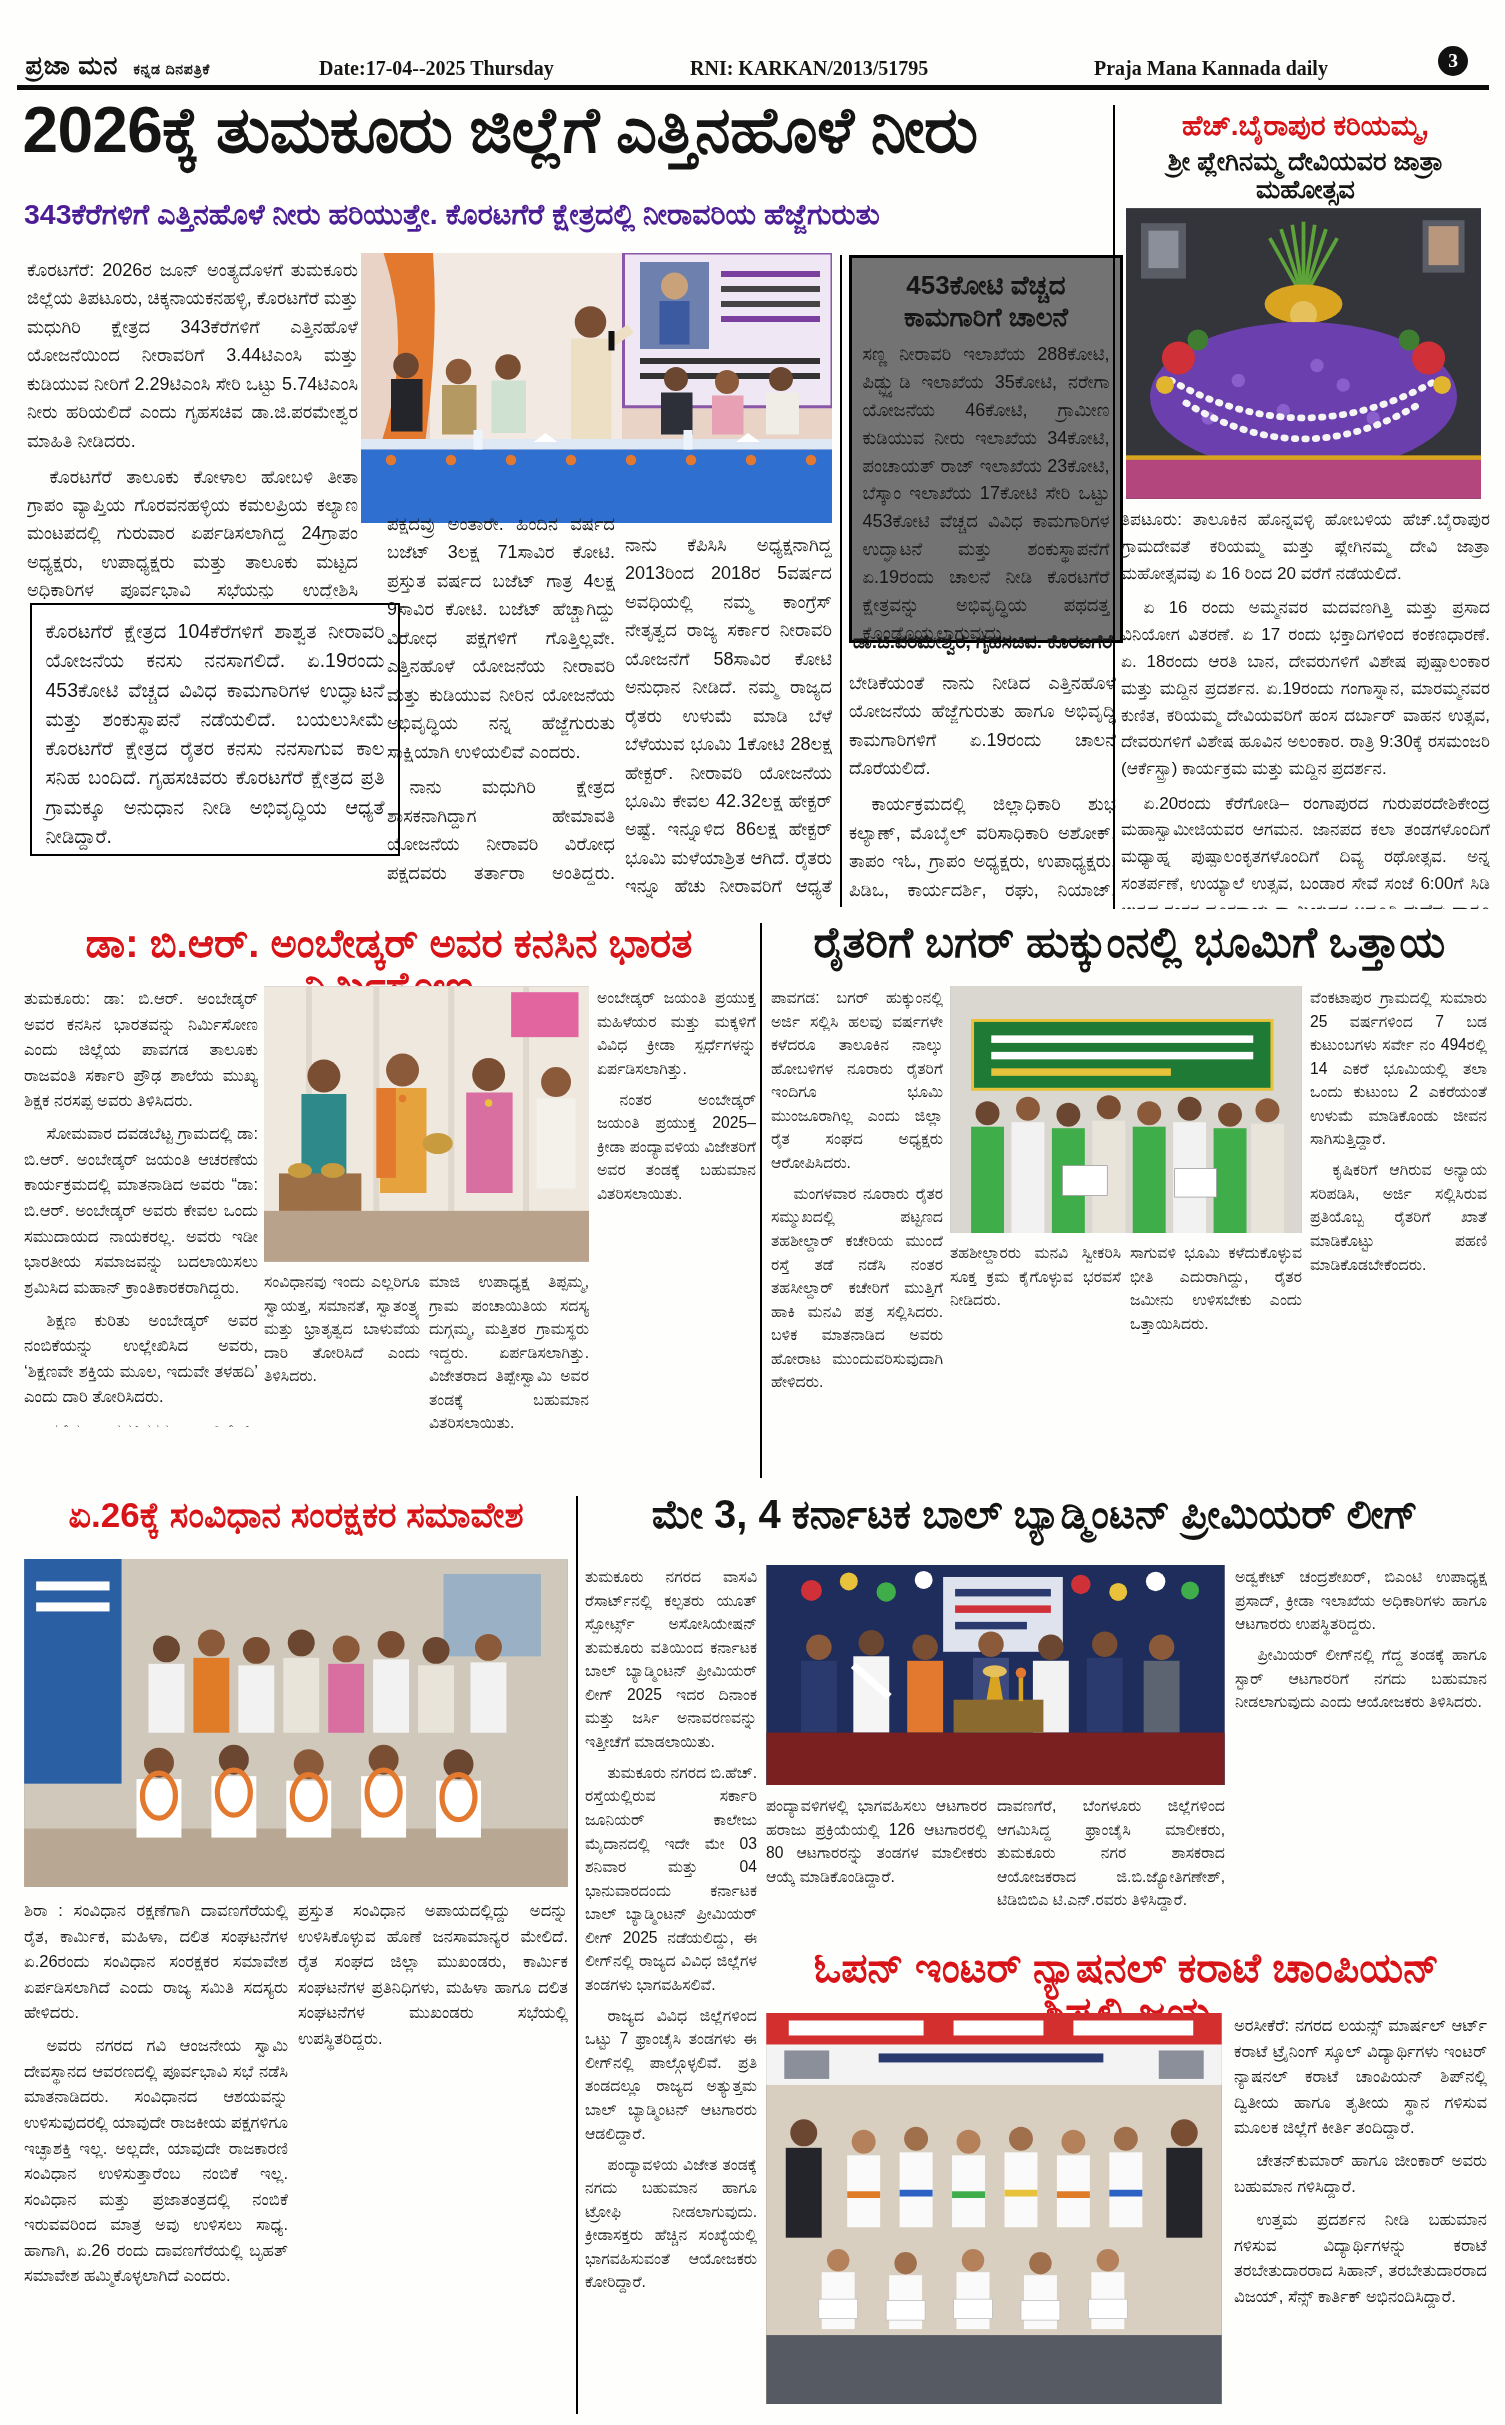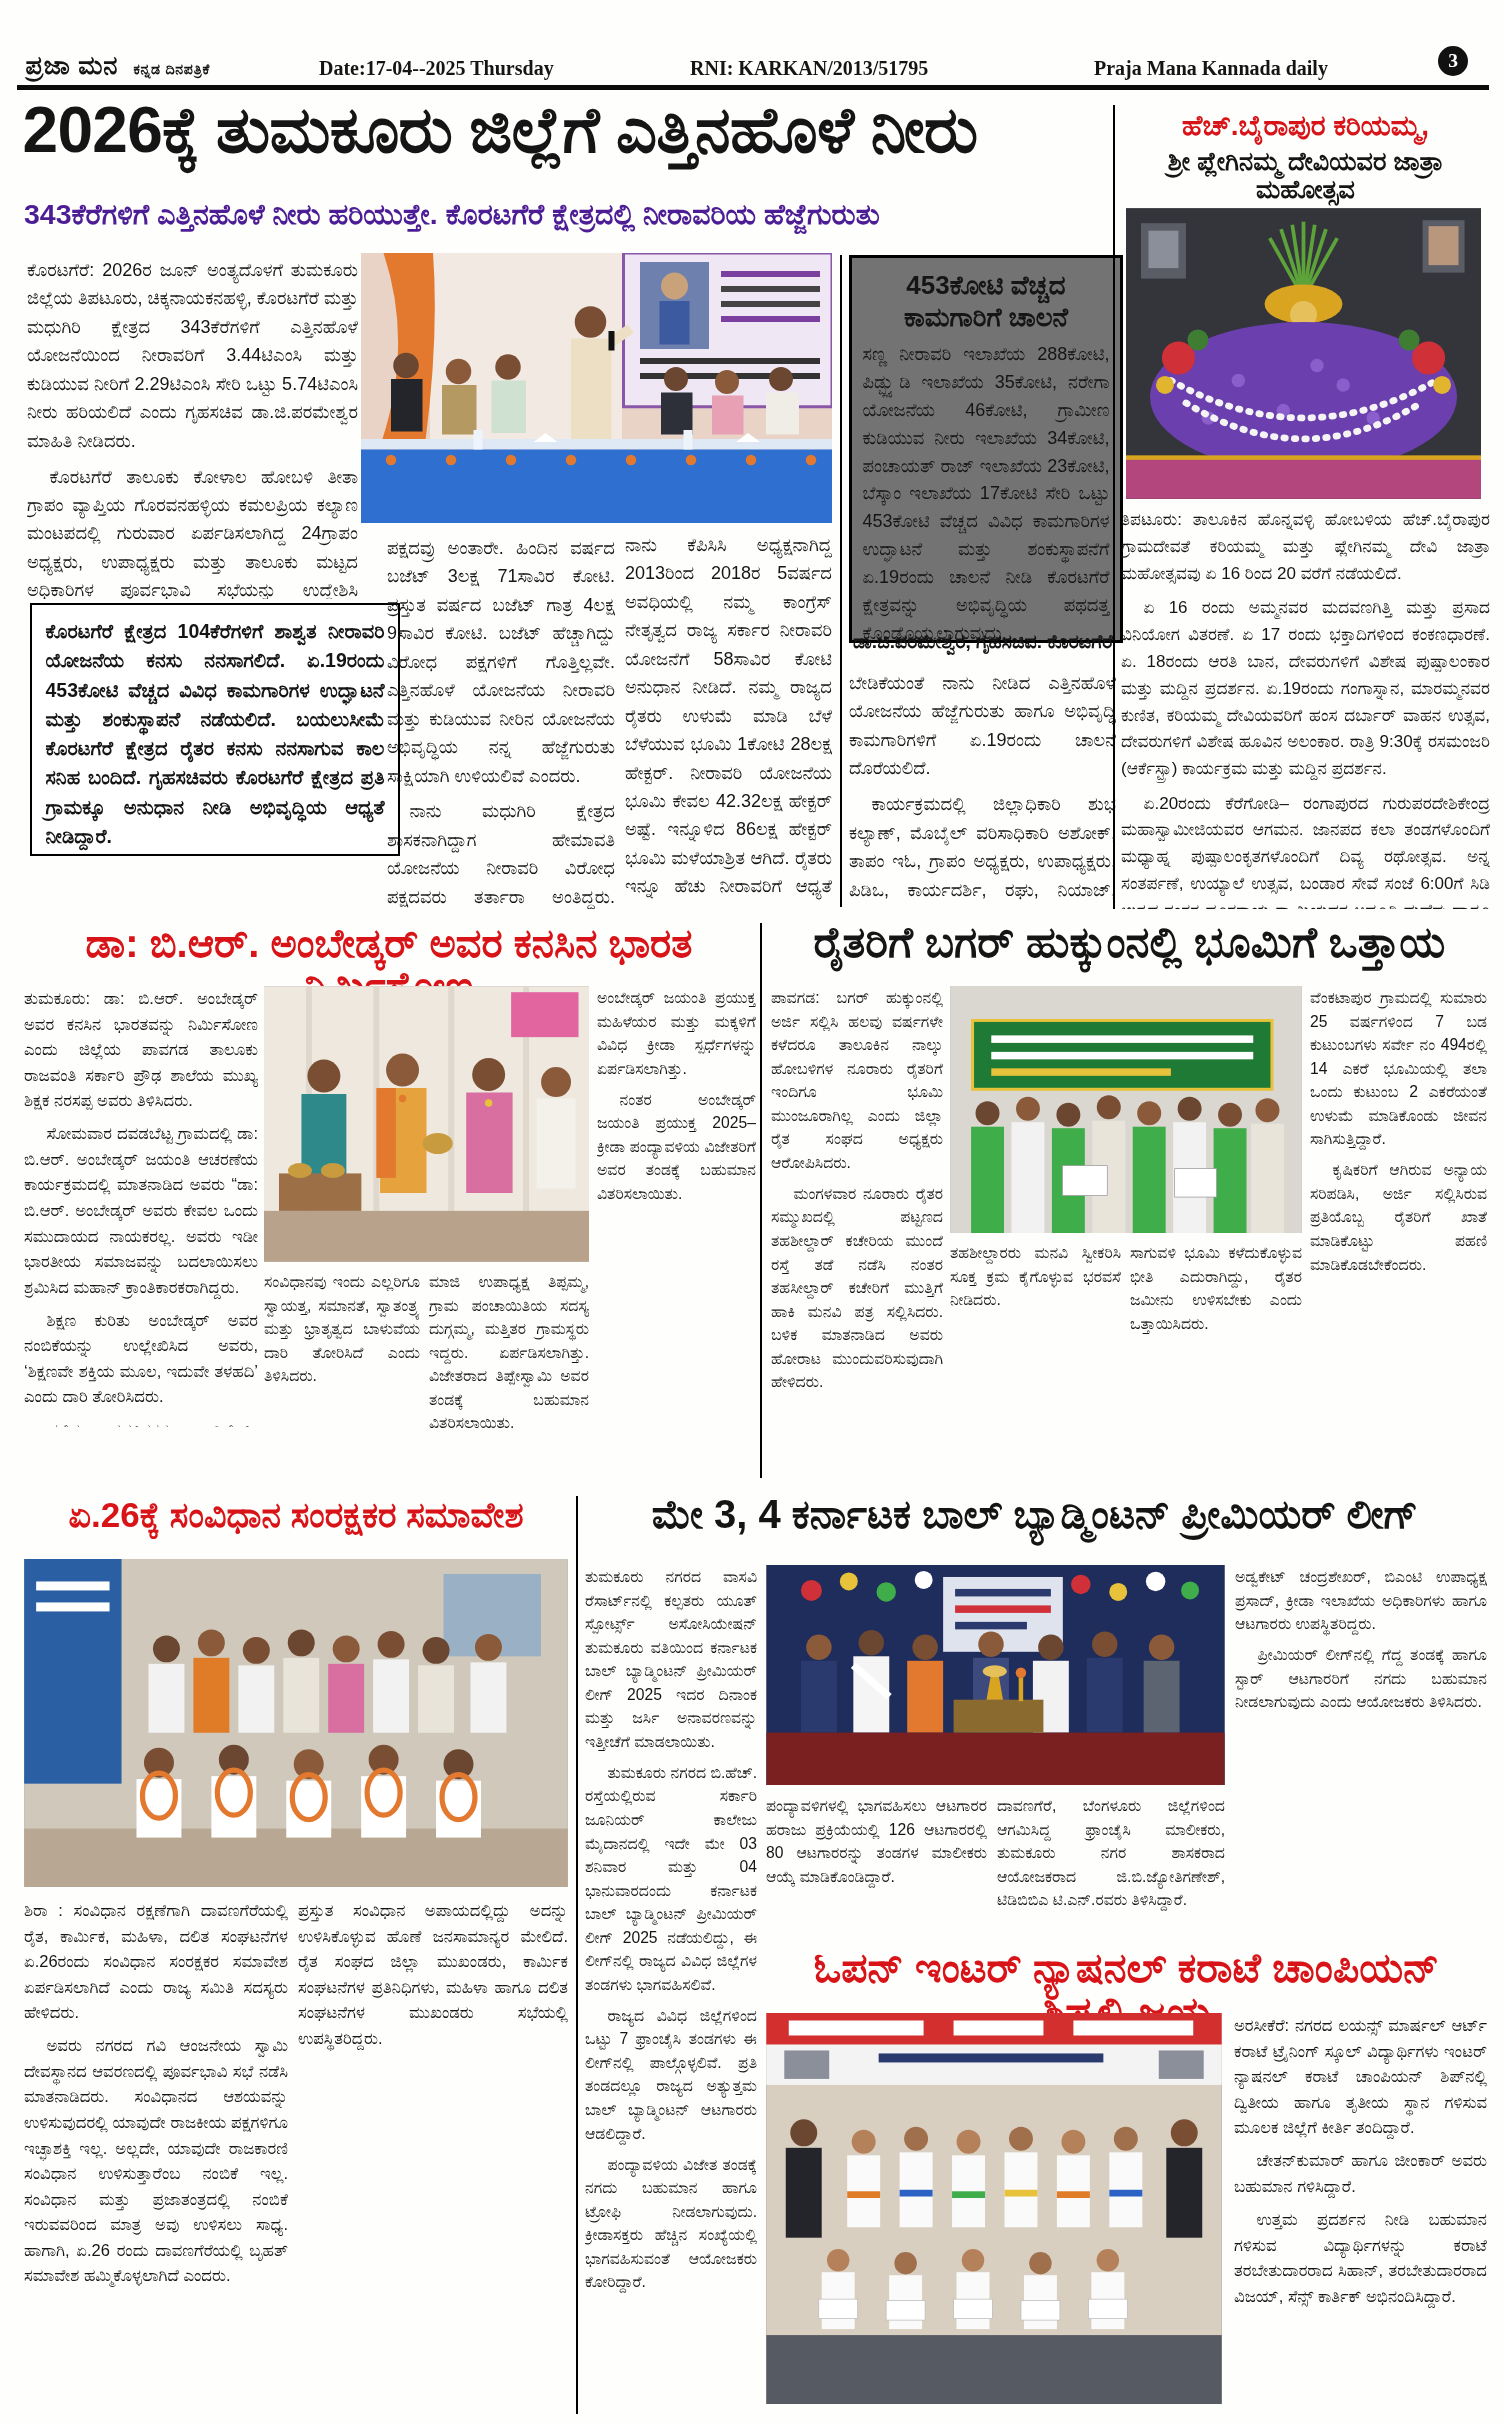--- a/index.html
+++ b/index.html
@@ -19,21 +19,21 @@
   .hl.red{color:#d81418;}
   .lead-hl{font-size:64px;letter-spacing:-0.7px;text-align:left;}
   .lead-sub{font-size:28.5px;color:#4c1d95;font-weight:bold;text-align:left;line-height:1.1;}
   
   .col{font-size:18px;line-height:1.58;text-align:justify;overflow:hidden;}
   .col p{margin:0 0 7.5px 0;text-indent:22.5px;}
   .col p:first-child{text-indent:0;}
   .small{font-size:16.5px;line-height:1.55;}
   .tiny{font-size:15.7px;line-height:1.5;}
   
-  .qbox{border:2.2px solid #000;padding:12px 13.5px;font-size:19.5px;font-weight:700;
+  .qbox{border:2.2px solid #000;padding:12px 13.5px;font-size:19.5px;font-weight:400;
         line-height:1.5;text-align:justify;overflow:hidden;background:#fff;}
   .box453{border:3px solid #000;padding:7.5px 10.5px;background:#737373;overflow:hidden;}
   .box453 .t{font-size:26px;font-weight:bold;text-align:center;line-height:1.25;margin:3px 0 7.5px;}
   .box453 .b{font-size:18px;line-height:1.55;text-align:justify;}
   
   .vrule{width:1.5px;background:#000;}
   .photo{overflow:hidden;background:#999;}
   .photo svg{display:block;width:100%;height:100%;}
 </style>
 </head>
@@ -105,21 +105,21 @@
         <circle cx="440" cy="276" r="7" fill="#e2792f"></circle>
       <circle cx="520" cy="276" r="7" fill="#e2792f"></circle>
         <circle cx="600" cy="276" r="7" fill="#e2792f"></circle>
       <rect x="150" y="236" width="12" height="26" fill="#eef4fb"></rect>
         <rect x="430" y="236" width="12" height="26" fill="#eef4fb"></rect>
       <path d="M230,252 l16,-12 l16,12 Z" fill="#fff"></path>
         <path d="M500,252 l16,-12 l16,12 Z" fill="#fff"></path>
     </svg>
   </div>
 
-  <div class="abs col" style="left:387px;top:534px;width:228px;height:375px;">
+  <div class="abs col" style="left:387px;top:510px;width:228px;height:375px;">
       <p>ಪಕ್ಷದವ್ರು ಅಂತಾರೇ. ಹಿಂದಿನ ವರ್ಷದ ಬಜೆಟ್ 3ಲಕ್ಷ 71ಸಾವಿರ ಕೋಟಿ. ಪ್ರಸ್ತುತ ವರ್ಷದ ಬಜೆಟ್ ಗಾತ್ರ 4ಲಕ್ಷ 9ಸಾವಿರ ಕೋಟಿ. ಬಜೆಟ್ ಹೆಚ್ಚಾಗಿದ್ದು ವಿರೋಧ ಪಕ್ಷಗಳಿಗೆ ಗೊತ್ತಿಲ್ಲವೇ. ಎತ್ತಿನಹೊಳೆ ಯೋಜನೆಯ ನೀರಾವರಿ ಮತ್ತು ಕುಡಿಯುವ ನೀರಿನ ಯೋಜನೆಯ ಅಭಿವೃದ್ಧಿಯ ನನ್ನ ಹೆಜ್ಜೆಗುರುತು ಸಾಕ್ಷಿಯಾಗಿ ಉಳಿಯಲಿವೆ ಎಂದರು.</p>
       <p>ನಾನು ಮಧುಗಿರಿ ಕ್ಷೇತ್ರದ ಶಾಸಕನಾಗಿದ್ದಾಗ ಹೇಮಾವತಿ ಯೋಜನೆಯ ನೀರಾವರಿ ವಿರೋಧ ಪಕ್ಷದವರು ತರ್ತಾರಾ ಅಂತಿದ್ದರು. ಹೇಮಾವತಿ ನೀರು ಜಿಲ್ಲೆಯ ಸಾವಿರಾರು ಕೆರೆಗಳಿಗೆ ವರದಾನ ಆಗಿದೆ. ನನ್ನ ಕೆಲಸದ ಬಗ್ಗೆ ಹೆಮ್ಮೆ ಇದೆ ಎಂದು ತಿಳಿಸಿದರು.</p>
     </div>
 
   <div class="abs" style="left:625px;top:531px;width:207px;height:375px;overflow:hidden;">
     <div class="col" style="width:207px;">
         <p>ನಾನು ಕೆಪಿಸಿಸಿ ಅಧ್ಯಕ್ಷನಾಗಿದ್ದ 2013ರಿಂದ 2018ರ 5ವರ್ಷದ ಅವಧಿಯಲ್ಲಿ ನಮ್ಮ ಕಾಂಗ್ರೆಸ್ ನೇತೃತ್ವದ ರಾಜ್ಯ ಸರ್ಕಾರ ನೀರಾವರಿ ಯೋಜನೆಗೆ 58ಸಾವಿರ ಕೋಟಿ ಅನುಧಾನ ನೀಡಿದೆ. ನಮ್ಮ ರಾಜ್ಯದ ರೈತರು ಉಳುಮೆ ಮಾಡಿ ಬೆಳೆ ಬೆಳೆಯುವ ಭೂಮಿ 1ಕೋಟಿ 28ಲಕ್ಷ ಹೇಕ್ಟರ್. ನೀರಾವರಿ ಯೋಜನೆಯ ಭೂಮಿ ಕೇವಲ 42.32ಲಕ್ಷ ಹೇಕ್ಟರ್ ಅಷ್ಟೆ. ಇನ್ನೂಳಿದ 86ಲಕ್ಷ ಹೇಕ್ಟರ್ ಭೂಮಿ ಮಳೆಯಾಶ್ರಿತ ಆಗಿದೆ. ರೈತರು ಇನ್ನೂ ಹೆಚು ನೀರಾವರಿಗೆ ಆಧ್ಯತೆ ನೀಡಬೇಕಿದೆ ಎಂದರು.</p>
       </div>
 
   </div>

